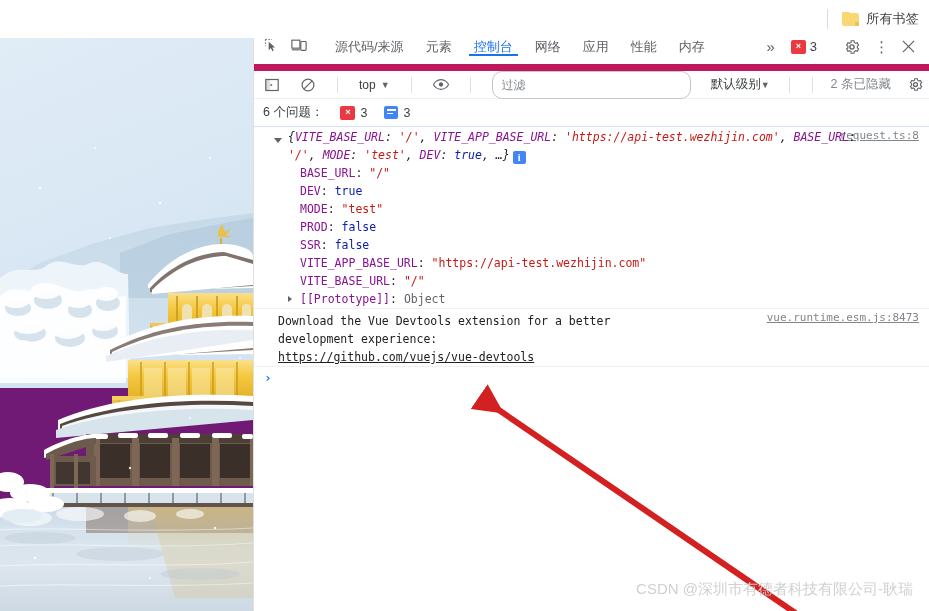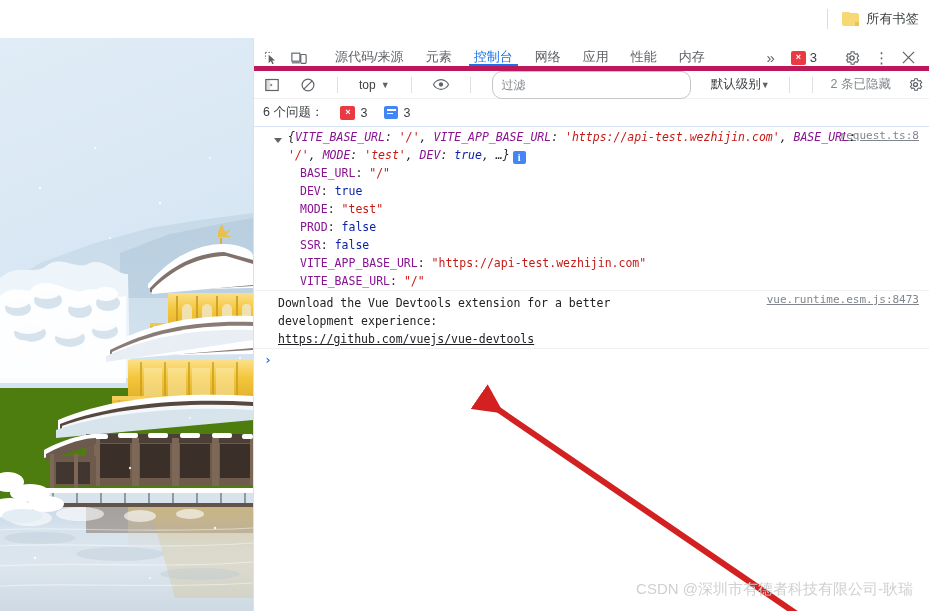--- a/index.html
+++ b/index.html
@@ -4,21 +4,21 @@
 <style>
   * { box-sizing: border-box; }
   html, body {
     margin: 0; padding: 0;
     width: 929px; height: 611px;
     overflow: hidden;
     background: #ffffff;
     font-family: "Liberation Sans", sans-serif;
   }
 
-  #root { position: relative; width: 929px; height: 611px; background:#4d7c0f; }
+  #root { position: relative; width: 929px; height: 611px; background:#701a75; }
 
   
   .bookmark-bar {
     position: absolute; left: 0; top: 0; width: 929px; height: 38px;
     background: #ffffff;
     display: flex; align-items: center; justify-content: flex-end;
     padding-right: 10px;
   }
   .bm-sep {
     width: 1px; height: 20px; background: #dadce0; margin-right: 14px;
@@ -50,22 +50,22 @@
   
   .devtools {
     position: absolute; left: 253px; top: 38px; width: 676px; height: 573px;
     background: #ffffff;
     border-left: 1px solid #e0e0e0;
     display: flex; flex-direction: column;
   }
 
   
   .dt-tabs {
-    height: 33px; min-height:33px; display: flex; align-items: flex-end;
-    border-bottom: 5px solid #be185d;
+    height: 33px; min-height:33px; display: flex; align-items: flex-start;
+    border-bottom: 7px solid #be185d;
     padding-left: 4px;
   }
   .dt-icon-btn {
     width: 27px; display:flex; align-items:center; justify-content:center;
     cursor: default;
   }
   .dt-vsep { width:1px; background:#e0e0e0; margin: 7px 6px 7px 5px; }
   .dt-tab {
     display:flex; align-items:center; padding: 0 11px;
     font-size: 13px; color: #5f6368; cursor: default;
@@ -586,20 +586,24 @@
         </div>
         <div class="props">
           <div class="prop-line"><span class="key">BASE_URL</span><span class="punc">: </span><span class="str">"/"</span></div>
           <div class="prop-line"><span class="key">DEV</span><span class="punc">: </span><span class="bool">true</span></div>
           <div class="prop-line"><span class="key">MODE</span><span class="punc">: </span><span class="str">"test"</span></div>
           <div class="prop-line"><span class="key">PROD</span><span class="punc">: </span><span class="bool">false</span></div>
           <div class="prop-line"><span class="key">SSR</span><span class="punc">: </span><span class="bool">false</span></div>
           <div class="prop-line"><span class="key">VITE_APP_BASE_URL</span><span class="punc">: </span><span class="str">"https://api-test.wezhijin.com"</span></div>
           <div class="prop-line"><span class="key">VITE_BASE_URL</span><span class="punc">: </span><span class="str">"/"</span></div>
         </div>
+        <div class="proto-line">
+          <span class="proto-tri"></span>
+          <span class="proto-txt">[[Prototype]]</span><span class="punc">: </span><span class="pv" style="color:#5f6368">Object</span>
+        </div>
       </div>
 
       <div class="c-row log">
         <a class="src-link">vue.runtime.esm.js:8473</a>
         <div class="vue-msg">
           <div>Download the Vue Devtools extension for a better</div>
           <div>development experience:</div>
           <a class="vue-link">https://github.com/vuejs/vue-devtools</a>
         </div>
       </div>

